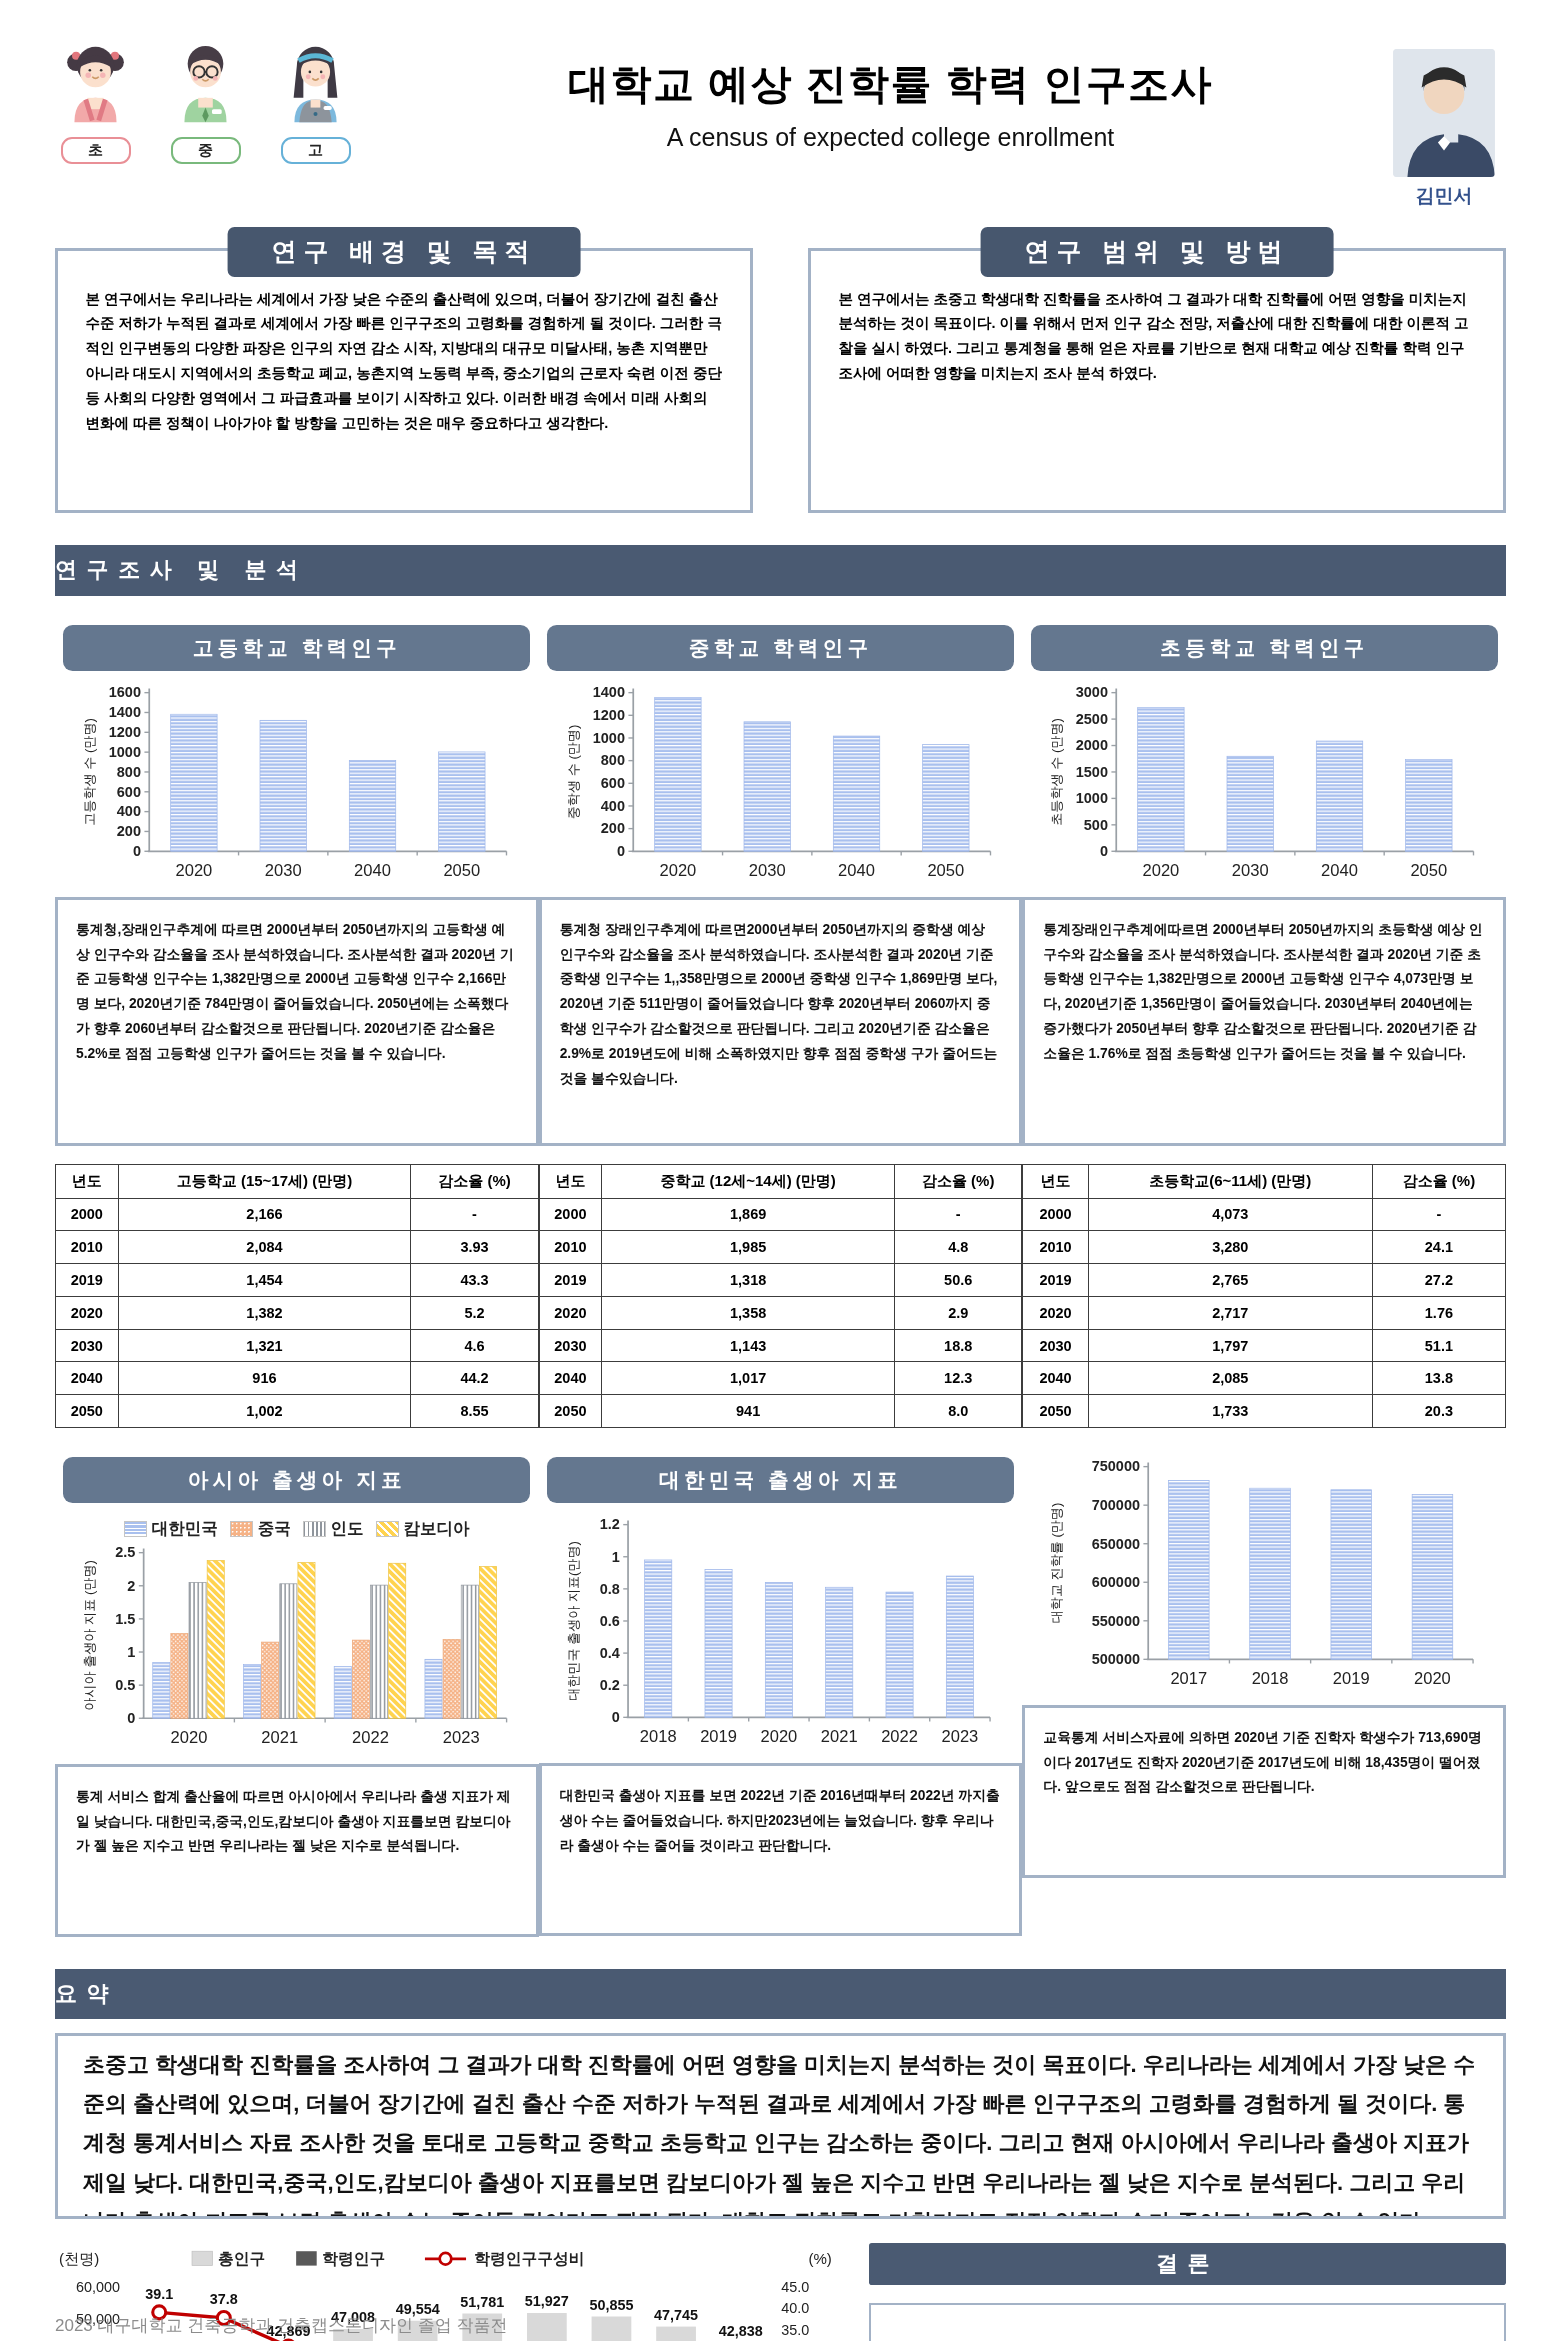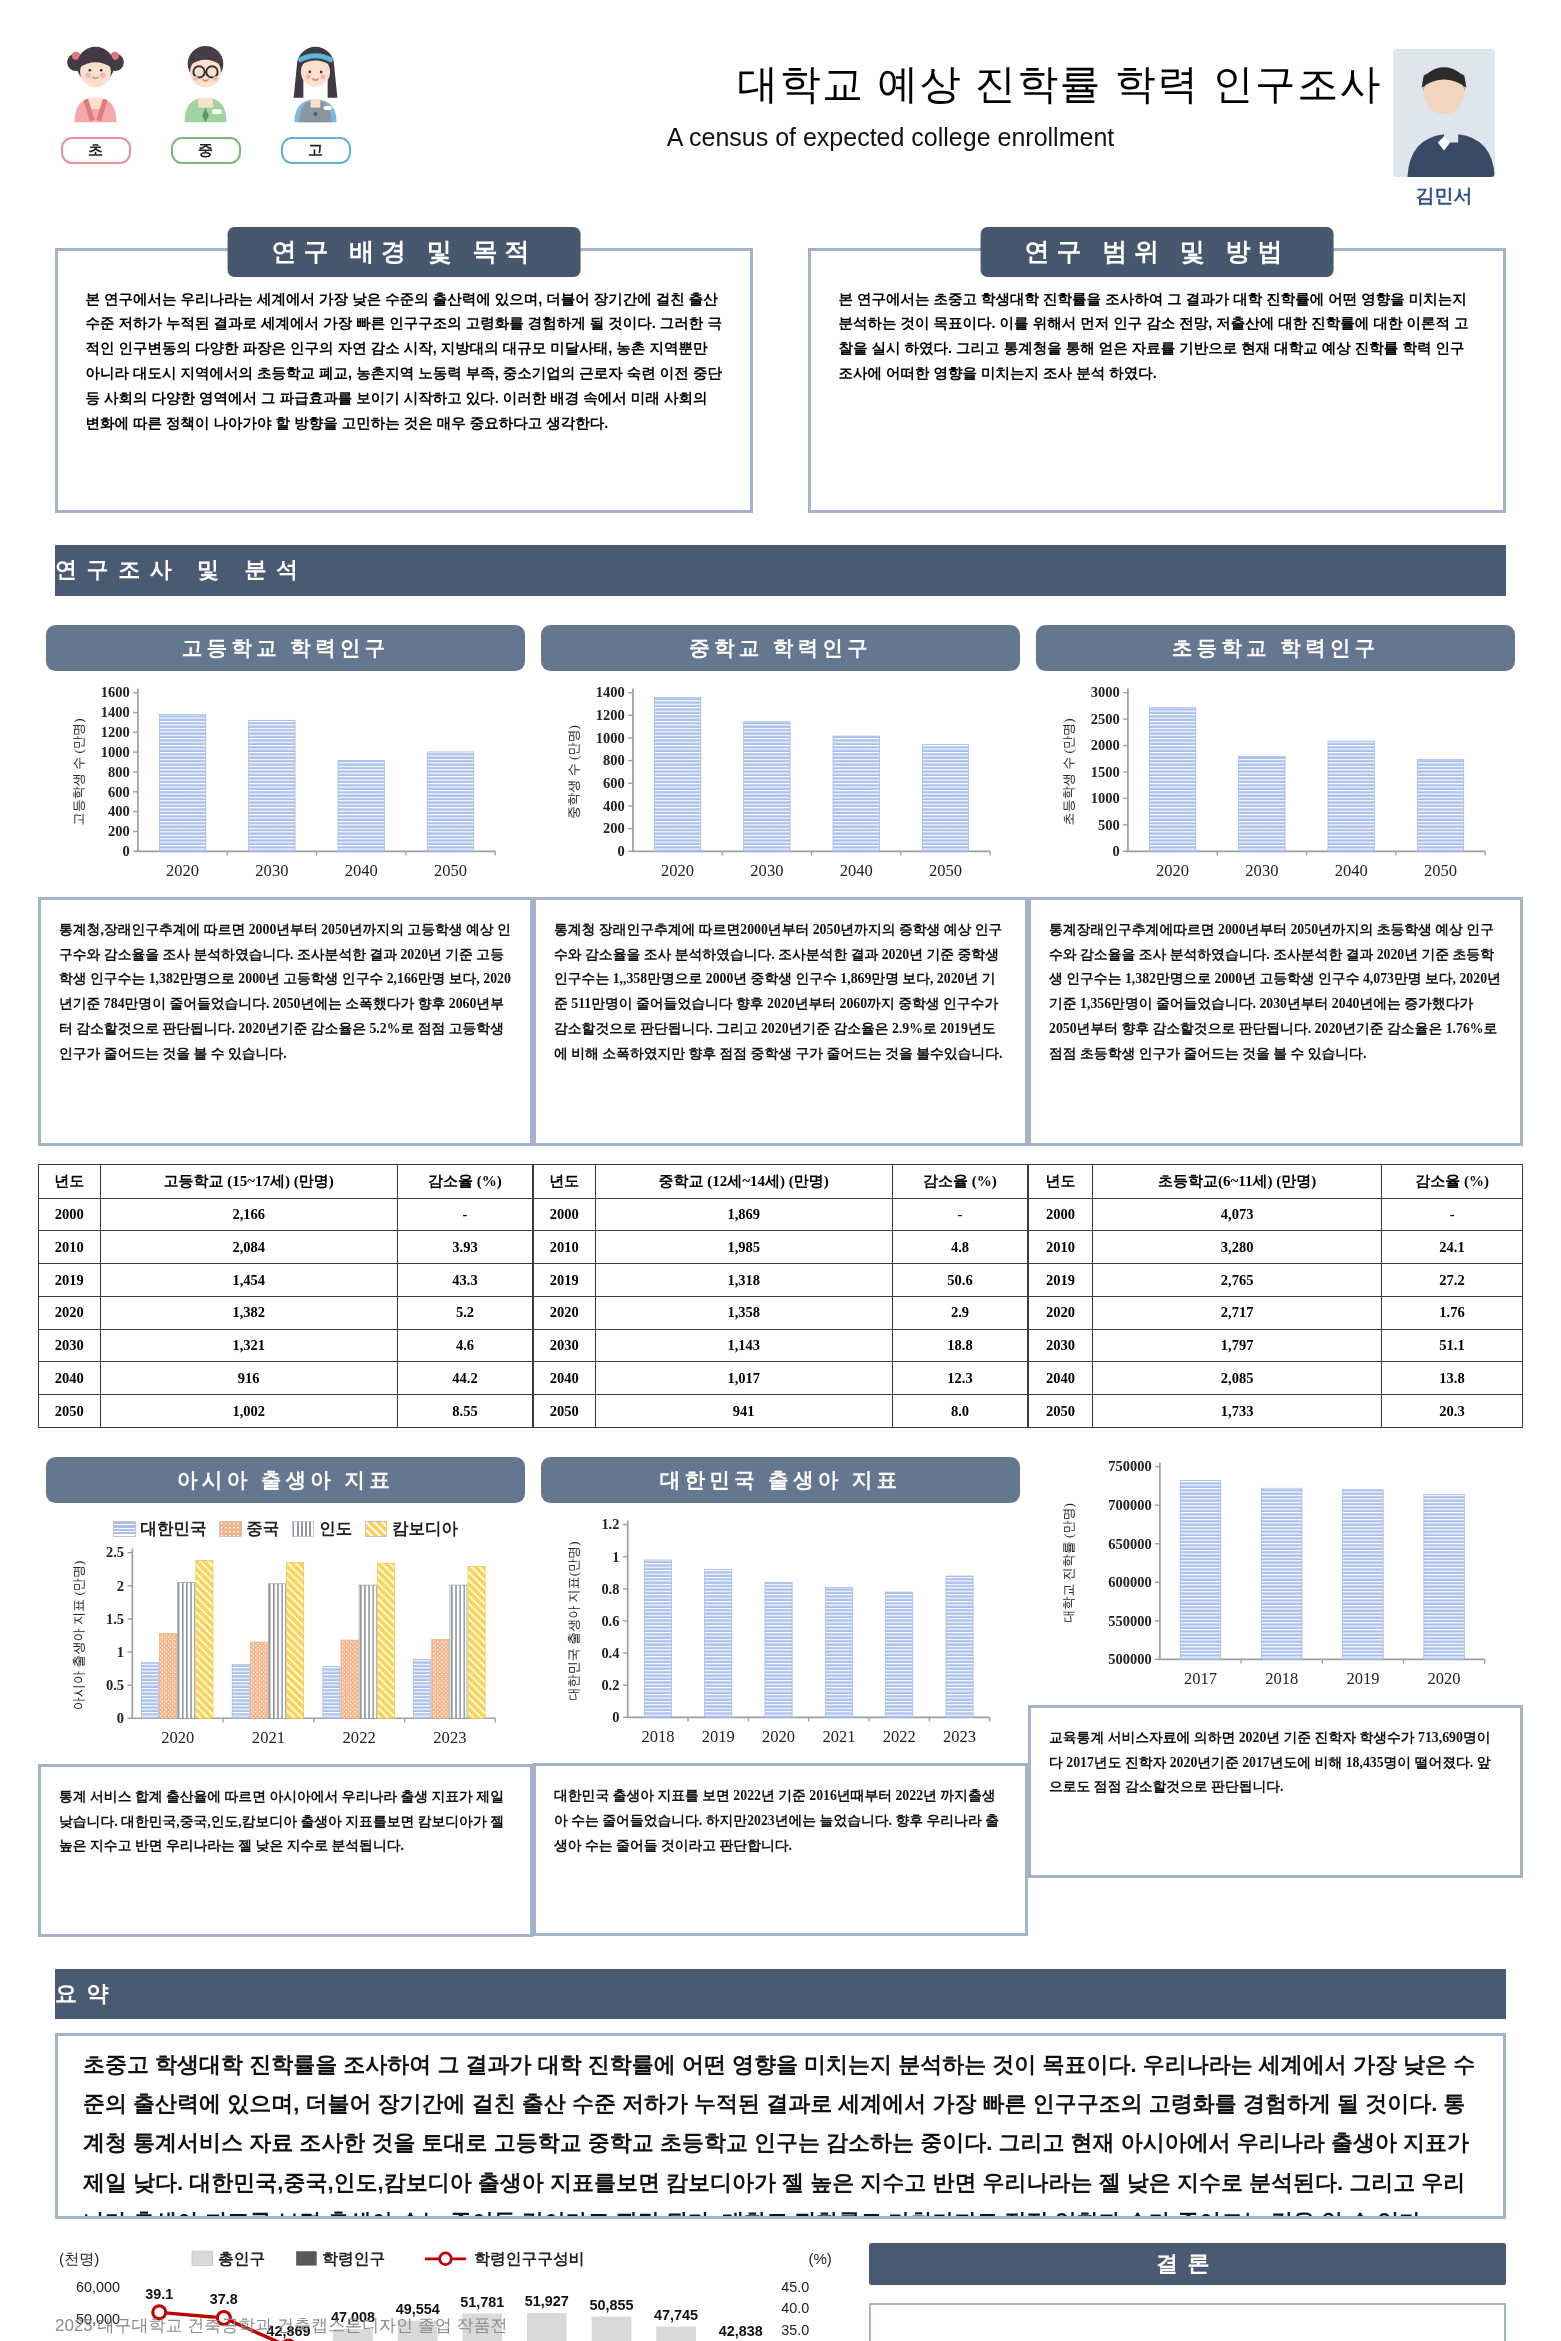--- a/index.html
+++ b/index.html
@@ -3,38 +3,38 @@
 <meta charset="utf-8">
 <style>
   html,body{margin:0;padding:0;background:#f3f3f3;}
   .poster{position:relative;width:1561px;height:2342px;background:#ffffff;overflow:hidden;
           font-family:"Liberation Sans","DejaVu Sans",sans-serif;color:#111;}
   
   .header{display:flex;align-items:flex-start;padding:29px 55px 0 55px;}
   .grade-icons{display:flex;gap:29px;margin-top:12.4px;width:344px;}
   .grade-avatar{width:81px;text-align:center;}
   .title-block{flex:1;text-align:center;margin-top:27.5px;}
-  .main-title{font-size:41px;font-weight:normal;margin:0;letter-spacing:1.4px;color:#000;text-align:right;}
+  .main-title{font-size:41px;font-weight:bold;margin:0;letter-spacing:1.4px;color:#000;}
   .subtitle{font-size:25px;margin-top:11px;color:#111;}
   .author-block{width:124px;text-align:center;margin-top:20px;}
   .photo{width:102px;height:128px;margin:0 auto;border-radius:4.1px;overflow:hidden;background:#e4e8ee;}
   .author-name{margin-top:5.5px;font-size:19px;color:#33518c;font-weight:bold;}
   
   .top-boxes{display:flex;gap:55px;padding:0 55px;margin-top:39px;}
   .titled-box{flex:1;position:relative;border:3.4px solid #a3b2c6;background:#fff;
               padding:36px 27.5px 16.5px 27.5px;height:207px;box-sizing:content-box;}
   .box-tab{position:absolute;top:-23.4px;left:50%;transform:translateX(-50%);
            background:#47576e;color:#fff;font-size:25px;font-weight:bold;
            padding:8.3px 44px;border-radius:6.9px;letter-spacing:6.9px;white-space:nowrap;}
   .box-body{margin:0;font-size:14.5px;line-height:1.72;color:#000;font-weight:bold;}
   
   .wide-banner{margin:32px 55px 0 55px;background:#4a5a72;color:#fff;text-align:left;
                font-size:22px;font-weight:bold;padding:10.3px 0;letter-spacing:9.6px;}
   
-  .col-row{display:flex;padding:0 38px;margin-top:29px;font-family:Liberation Serif, serif;}
+  .col-row{display:flex;padding:0 55px;margin-top:29px;}
   .col{flex:1;min-width:0;}
   .col-title{background:#64778f;color:#fff;text-align:center;font-size:20.7px;font-weight:bold;
              padding:9px 0;border-radius:9.6px;margin:0 8.3px 12.4px 8.3px;letter-spacing:4.1px;}
   .chart{width:100%;}
   .chart svg{display:block;width:100%;height:100%;}
   #chart-0,#chart-1,#chart-2{height:200px;}
   .chart-tall{height:207px;}
   #chart-4,#chart-5{height:234px;}
   .chart-legend{height:27.5px;display:flex;justify-content:center;gap:12.4px;}
   .legend-item{display:flex;align-items:center;gap:4.8px;font-size:16.5px;font-weight:bold;color:#222;}

